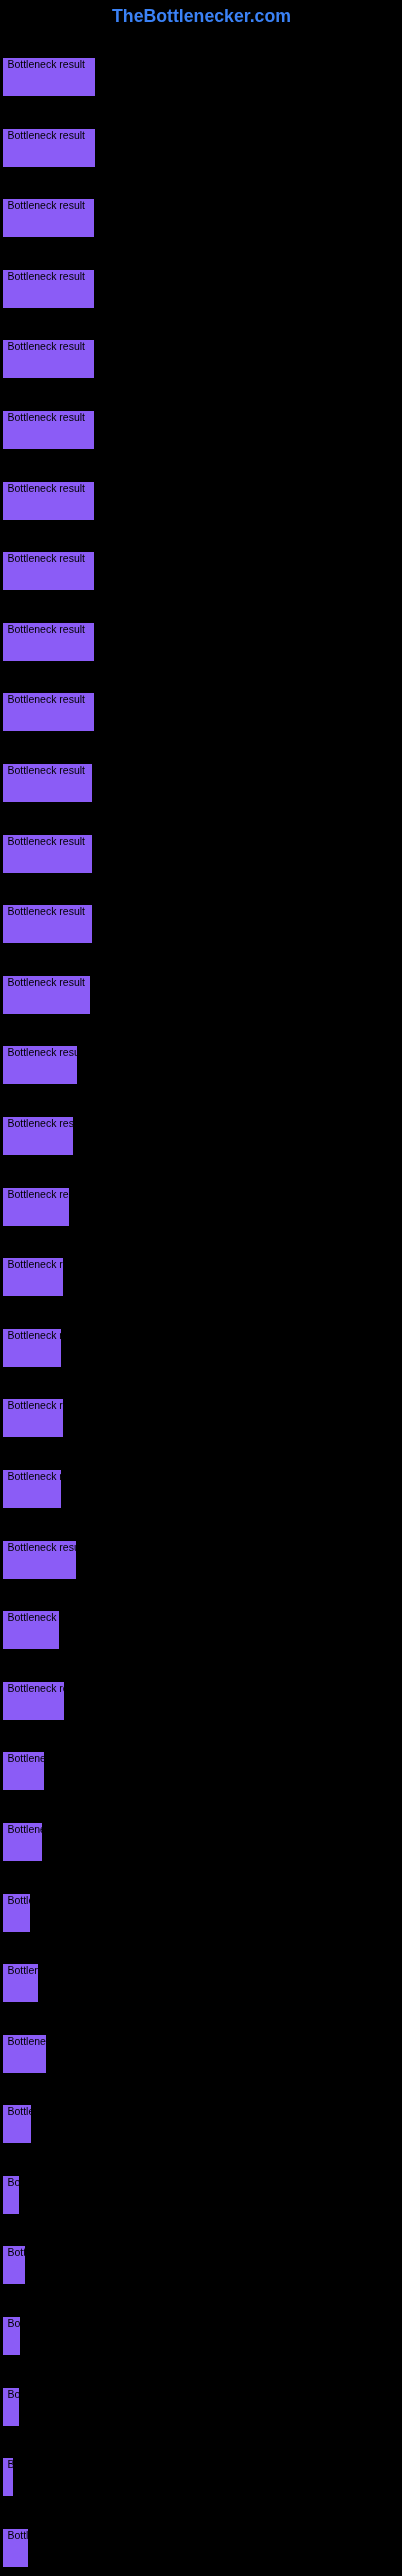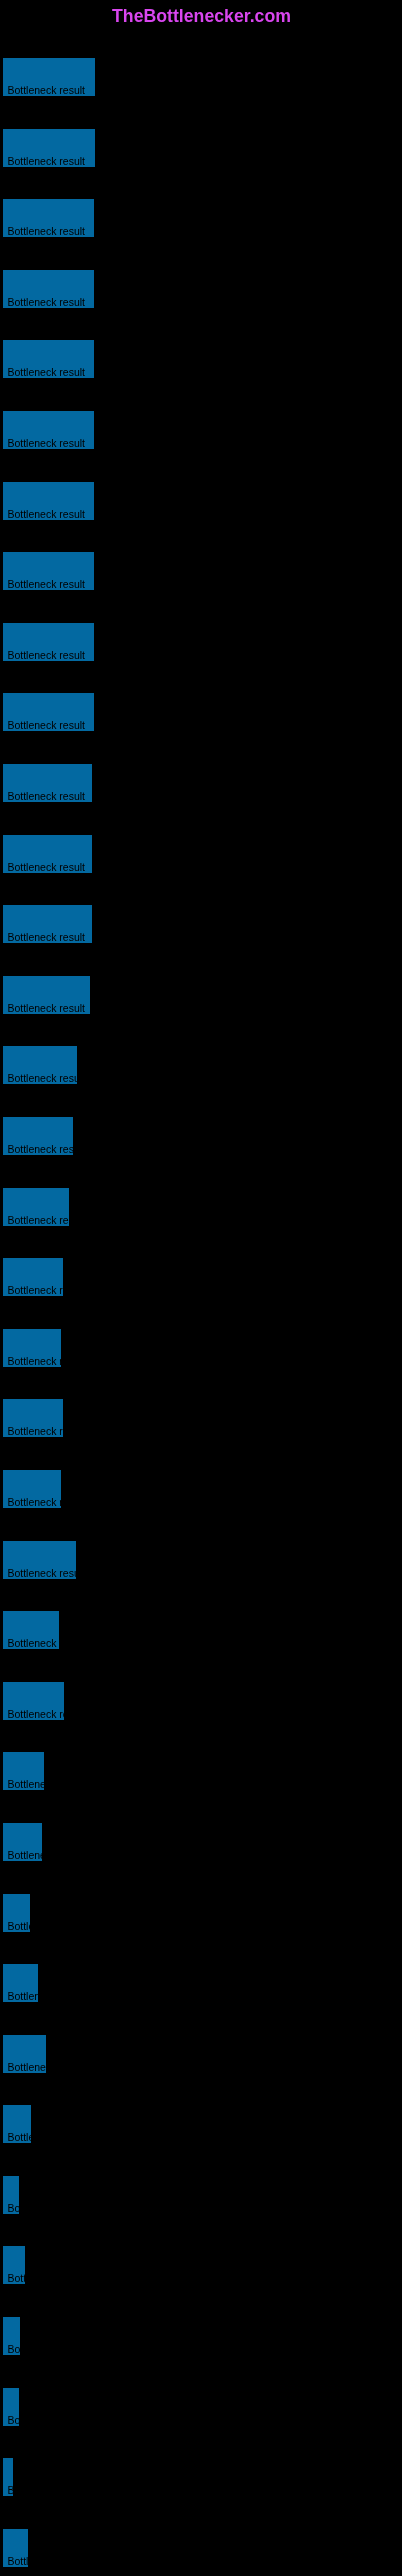--- a/index.html
+++ b/index.html
@@ -10,41 +10,41 @@
     body {
       background: #000000;
       font-family: Arial, sans-serif;
       width: 403px;
     }
     .header {
       text-align: center;
       padding: 6.4px 0 12px 0;
     }
     .header-text {
-      color: #d946ef;
+      color: #3b82f6;
       font-size: 17.7px;
       font-weight: bold;
     }
     .chart-container {
       padding: 0 0 0 2.4px;
     }
     .bar-row {
       position: relative;
       height: 65px;
       margin-bottom: 5.6px;
     }
     .bar {
       position: absolute;
       top: 17.7px;
       left: 0;
       height: 40px;
-      background: #0369a1;
+      background: #8b5cf6;
       border: 0.8px solid #000000;
       display: flex;
-      align-items: flex-end;
+      align-items: flex-start;
       padding-left: 4px;
       overflow: hidden;
     }
     .bar-label {
       color: #000000;
       font-size: 10.5px;
       white-space: nowrap;
     }
   </style>
 </head>

